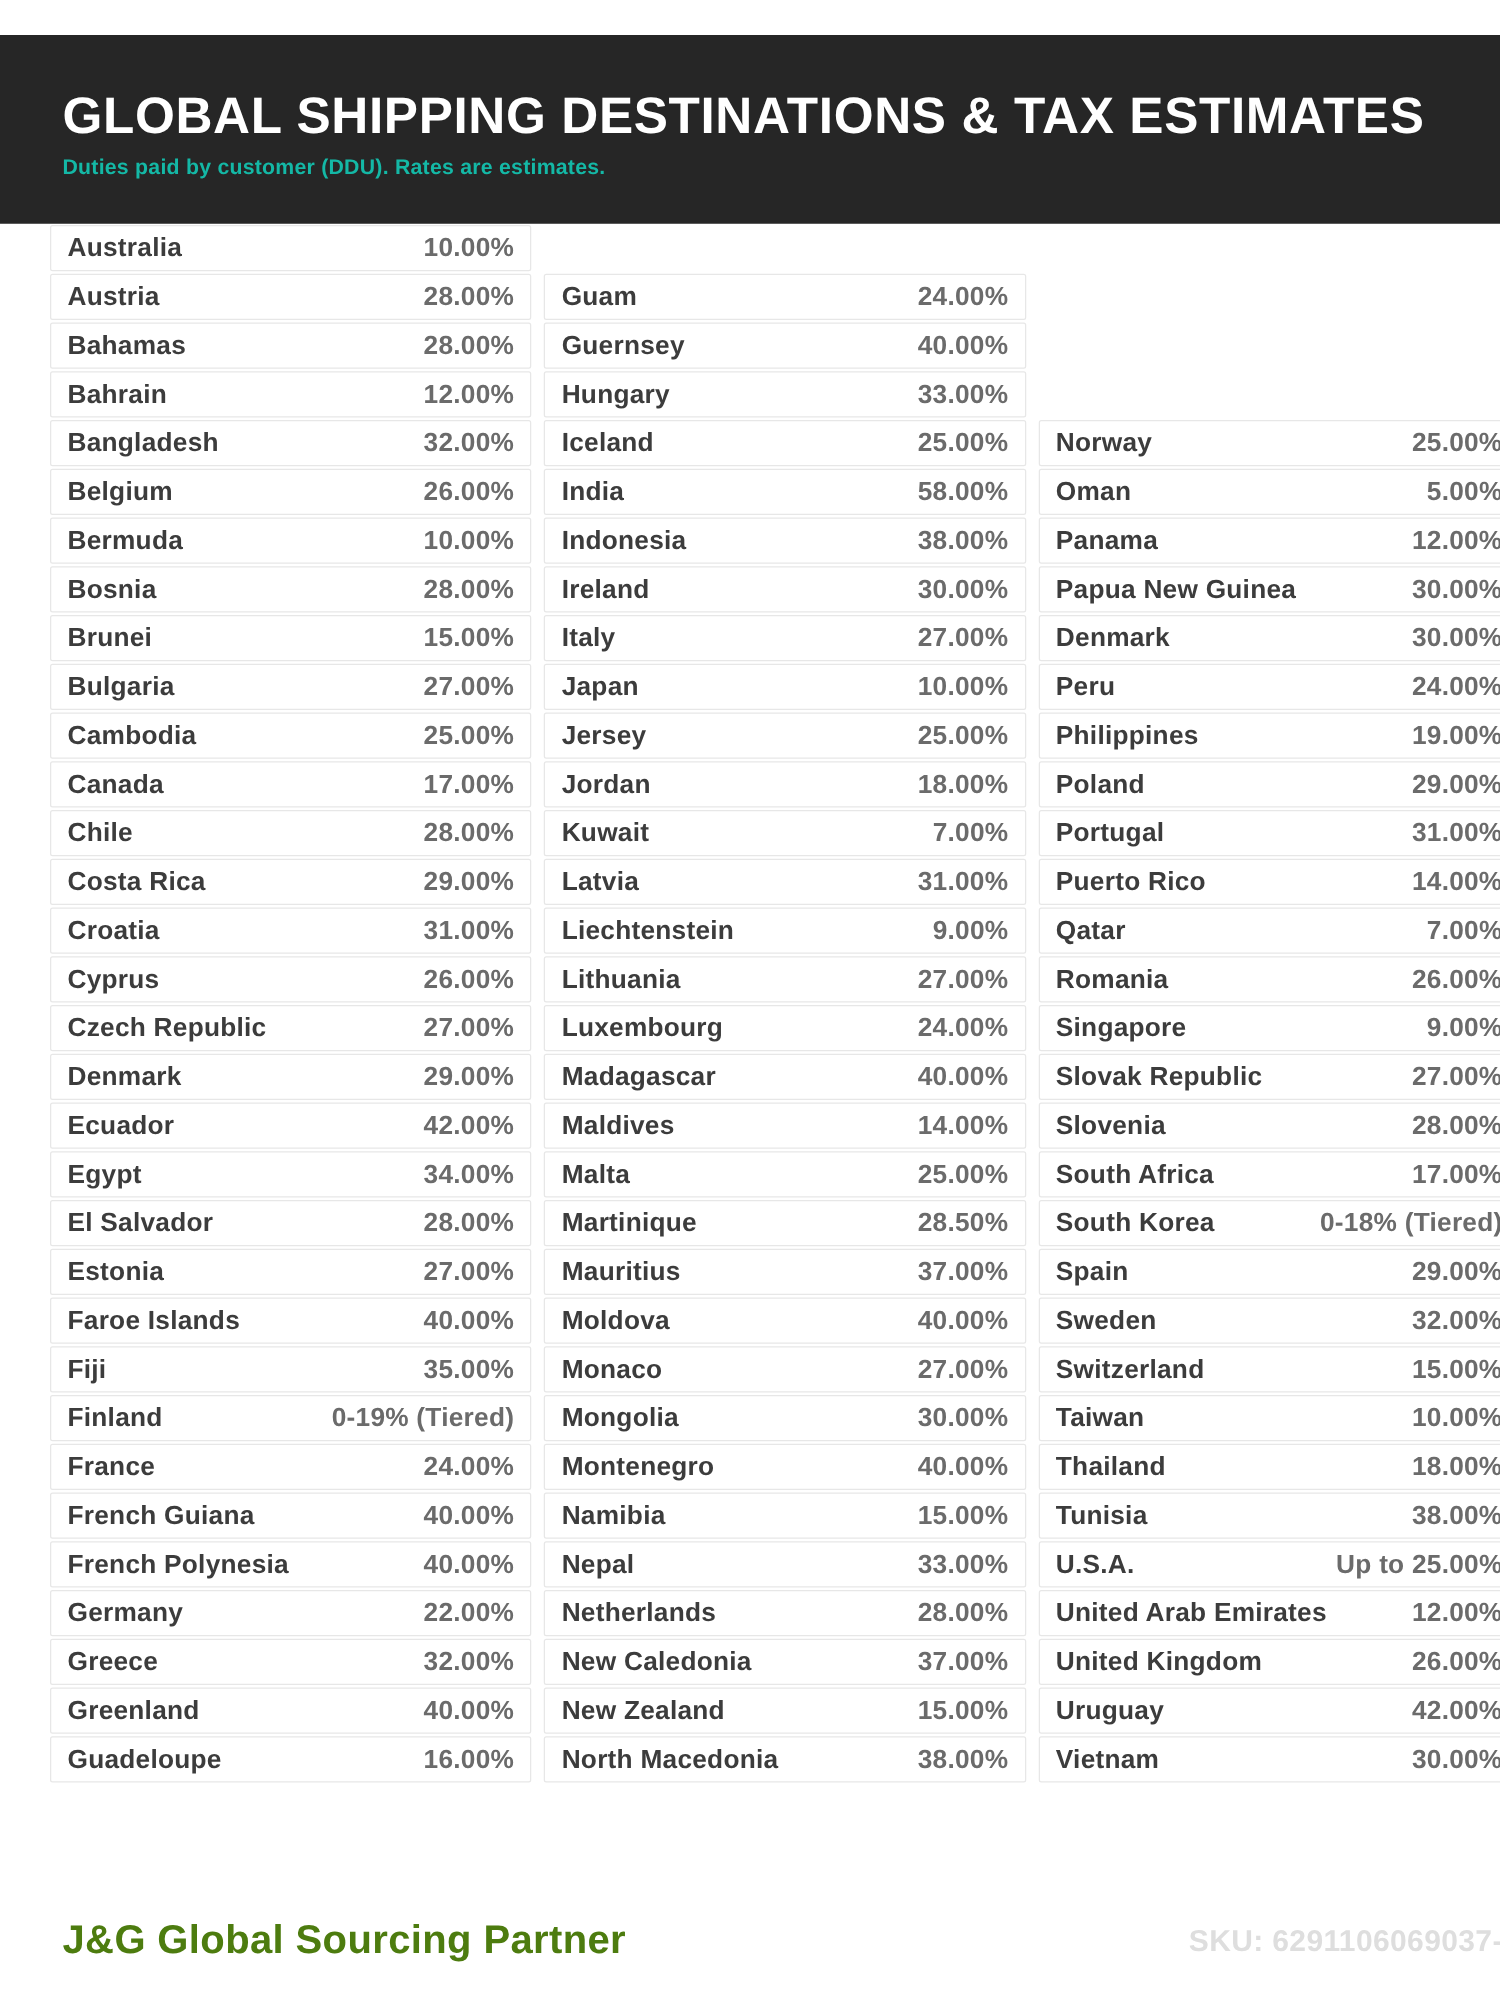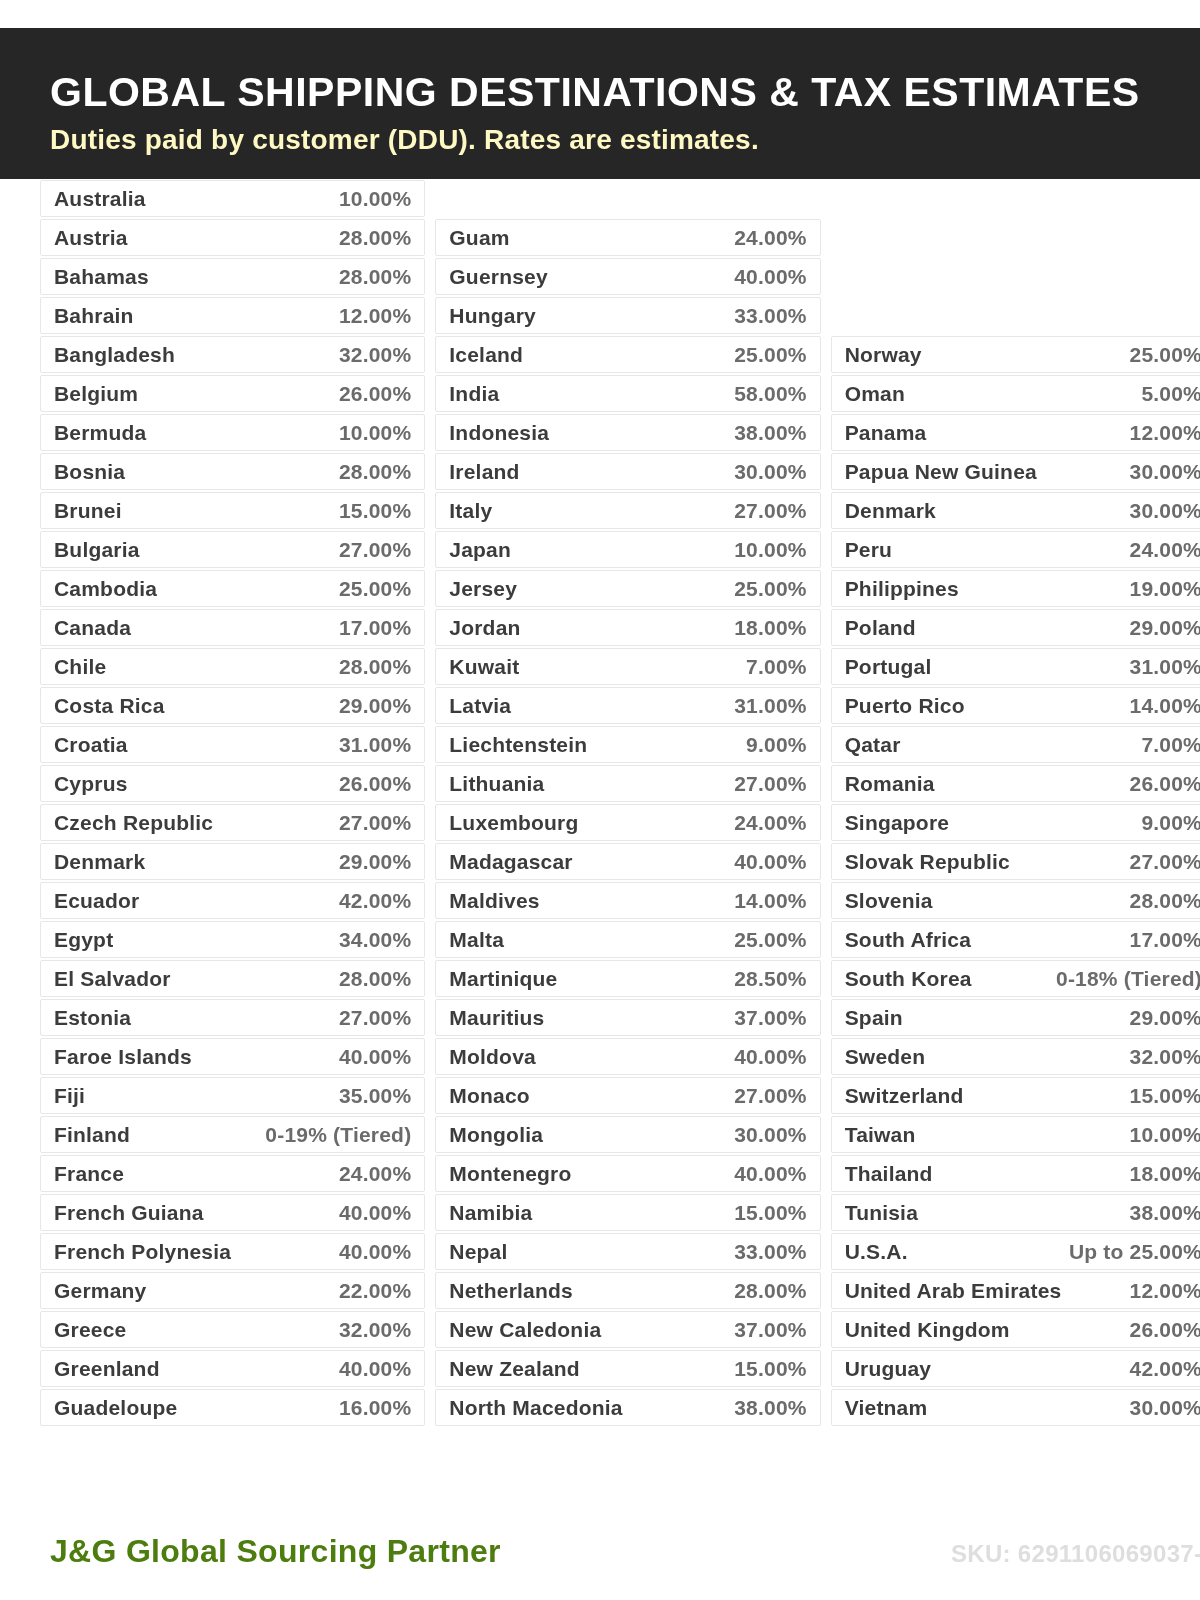--- a/index.html
+++ b/index.html
@@ -23,22 +23,22 @@
     margin: 0;
     color: #ffffff;
     font-size: 41px;
     font-weight: 700;
     letter-spacing: 0.5px;
     line-height: 1.1;
     white-space: nowrap;
   }
   .subtitle {
     margin: 9px 0 0 0;
-    color: #fef9c3;
-    font-size: 28px;
+    color: #14b8a6;
+    font-size: 17px;
     font-weight: 700;
     letter-spacing: 0.2px;
   }
   .columns {
     position: absolute;
     left: 40px; top: 180px;
     width: 1176px;
     display: flex;
     gap: 10px;
     align-items: flex-end;

